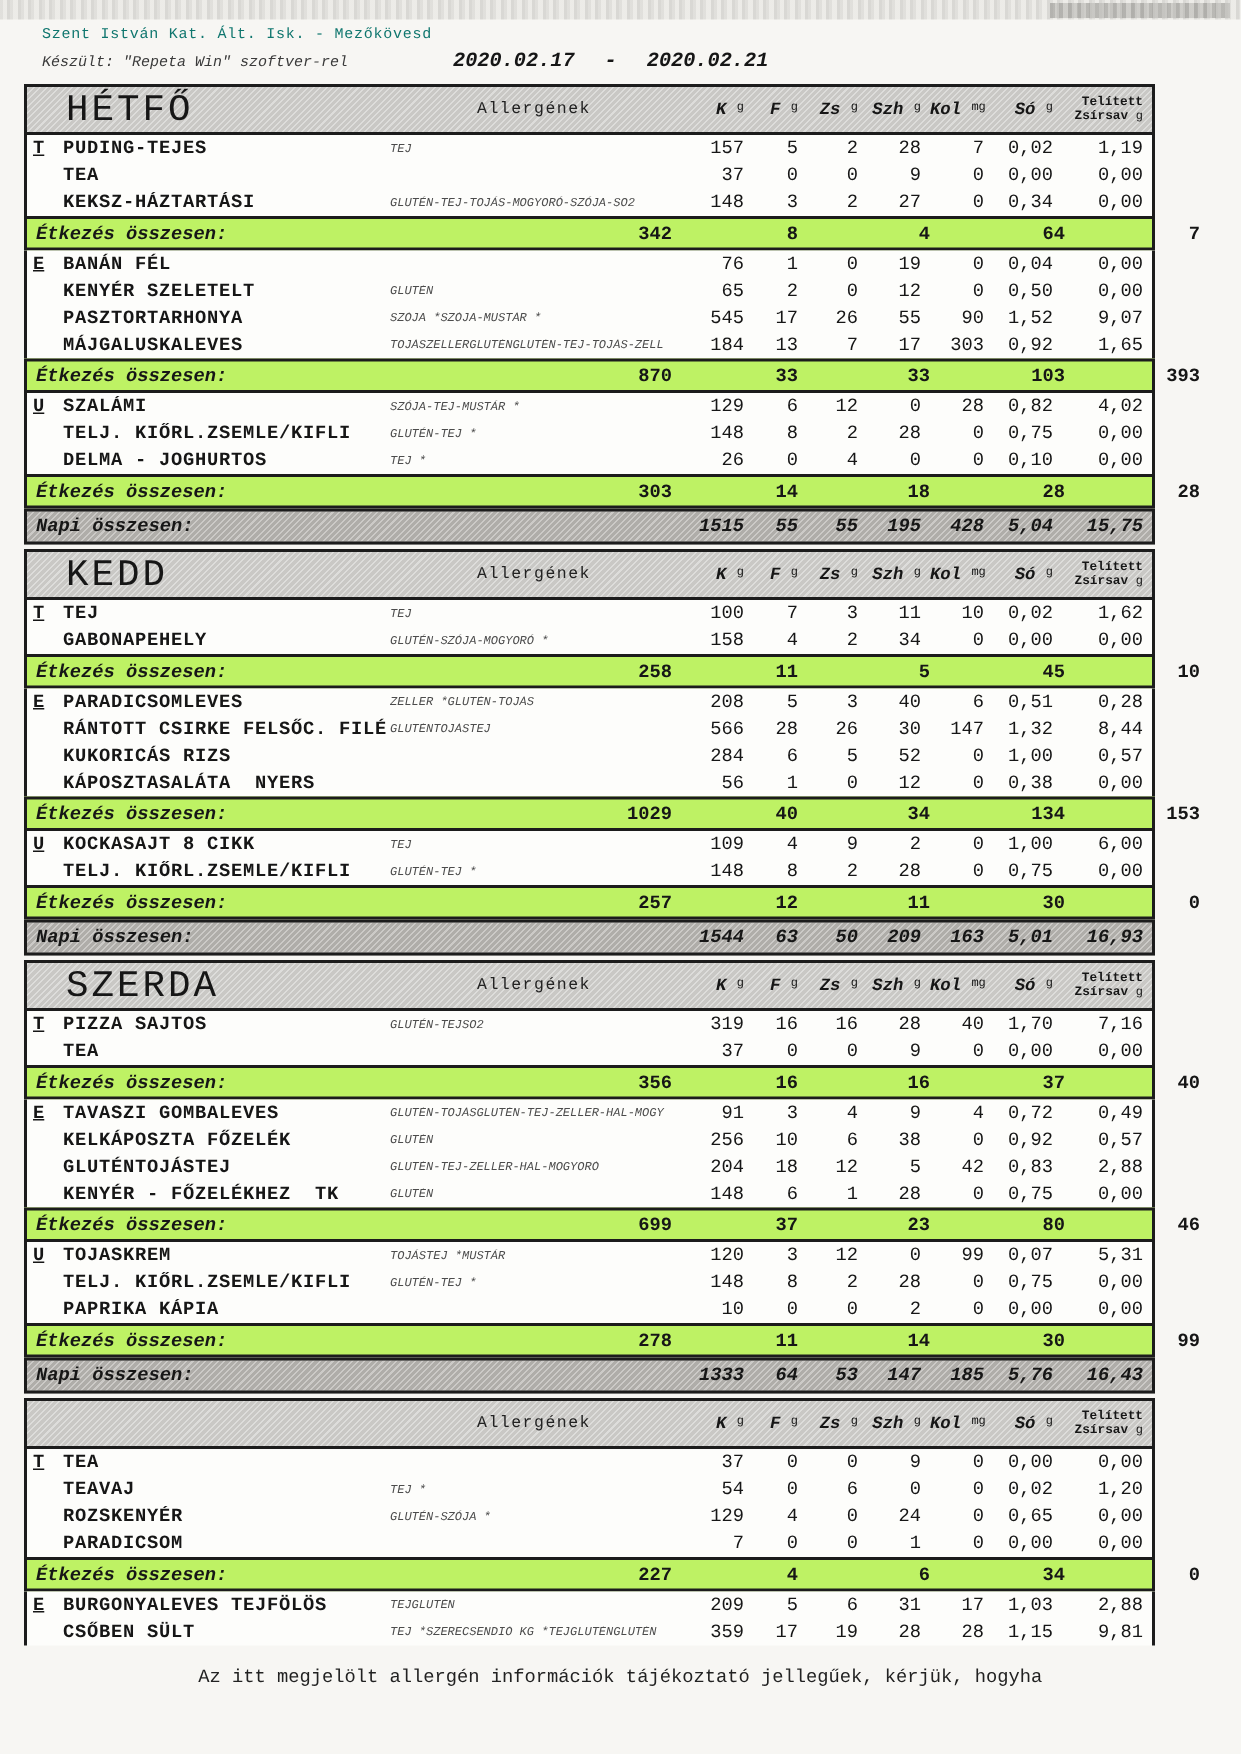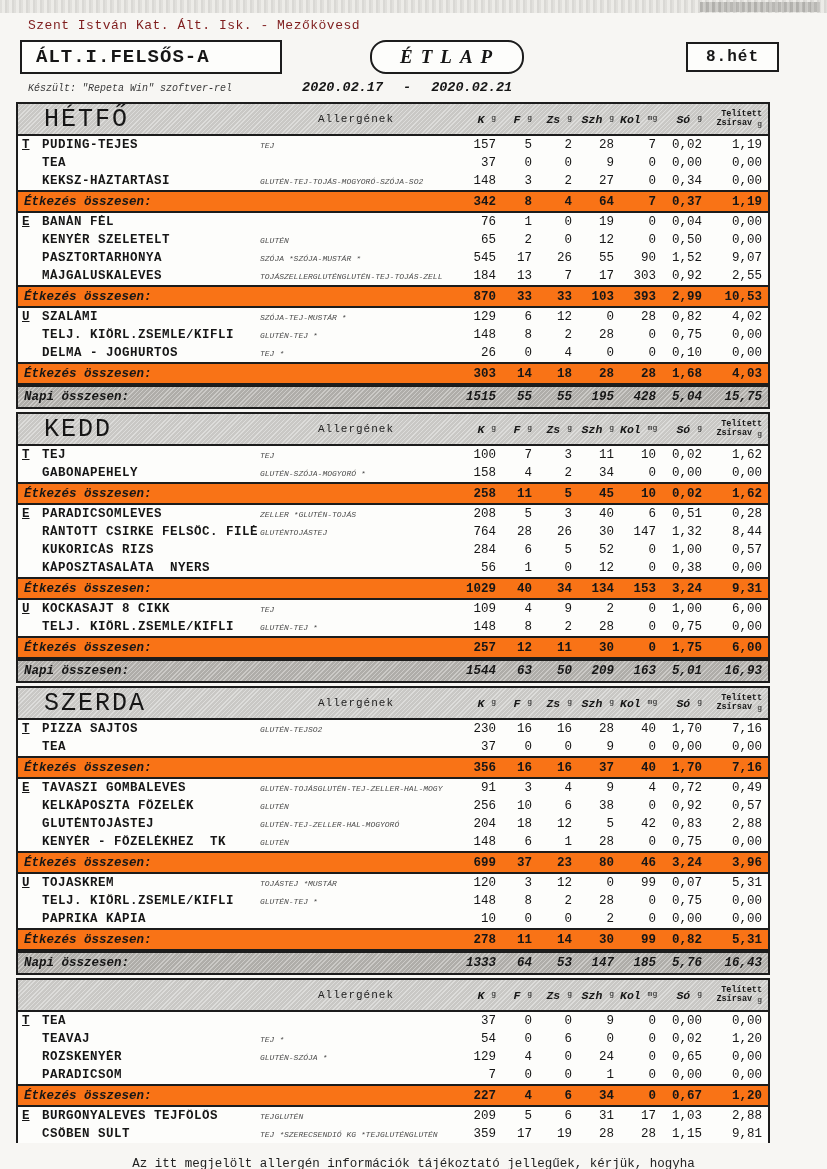--- a/index.html
+++ b/index.html
@@ -17,21 +17,21 @@
     background:repeating-linear-gradient(90deg,#d9d8d4 0 2px,#e9e8e4 2px 5px,#cfceca 5px 7px);
     opacity:.75;
   }
   .scan-smudge{
     position:absolute;top:2px;left:700px;width:120px;height:10px;
     background:repeating-linear-gradient(90deg,#8f8e8a 0 3px,#b5b4b0 3px 6px);
     opacity:.55;
   }
   
   .hdr{position:relative;padding:18px 20px 0 20px;}
-  .school{font-size:13px;letter-spacing:.5px;color:#7f1d1d;margin-left:8px;}
+  .school{font-size:10px;letter-spacing:.5px;color:#0f766e;margin-left:8px;}
   .hdr-boxes{display:flex;align-items:center;margin-top:6px;height:36px;}
   .class-box{
     border:2px solid #1c1c1c;background:#fdfdfb;
     font-size:19px;font-weight:bold;letter-spacing:1px;
     padding:4px 14px;min-width:230px;
   }
   .etlap-box{
     border:2px solid #1c1c1c;border-radius:16px;background:#fdfdfb;
     font-family:"Liberation Serif","DejaVu Serif",serif;
     font-style:italic;font-weight:bold;font-size:19px;letter-spacing:8px;
@@ -68,22 +68,23 @@
   .nut-head{text-align:right;padding-right:6px;font-size:11.5px;font-weight:bold;font-style:italic;white-space:nowrap;}
   .nut-head .unit{font-size:8px;font-weight:normal;font-style:normal;vertical-align:top;}
   .nut-head.twoline{font-size:8.5px;line-height:9px;font-style:normal;}
   .rows{border-left:2px solid #1c1c1c;border-right:2px solid #1c1c1c;background:#fdfdfb;}
   .row-item{height:18px;}
   .cell-marker{font-size:12.5px;font-weight:bold;text-decoration:underline;padding-left:4px;}
   .cell-name{font-size:12.5px;font-weight:bold;letter-spacing:.5px;white-space:pre;overflow:hidden;}
   .cell-allerg{font-size:8px;font-style:italic;color:#4c4c4c;white-space:nowrap;overflow:hidden;}
   .cell-val{font-size:12.5px;text-align:right;padding-right:6px;white-space:nowrap;}
   .row-total{
-    height:19px;background:#f97316;
+    height:19px;background:#bef264;
     border:2px solid #1c1c1c;
+    gap:48px;
   }
   .row-total .lbl{grid-column:1 / span 3;font-size:12.5px;font-weight:bold;font-style:italic;padding-left:6px;}
   .row-total .cell-val{font-weight:bold;}
   .row-daytotal{
     height:20px;
     background:#b8b6b2;
     background-image:repeating-linear-gradient(135deg,rgba(255,255,255,.28) 0 1px,rgba(0,0,0,0.05) 1px 3px);
     border:2px solid #1c1c1c;
   }
   .row-daytotal .lbl{grid-column:1 / span 3;font-size:12.5px;font-weight:bold;font-style:italic;padding-left:6px;}
@@ -93,25 +94,20 @@
   .footer .l1{font-style:normal;}
 </style>
 </head>
 <body>
 
 <div class="scan-strip"></div>
 <div class="scan-smudge"></div>
 
 <div class="hdr">
   <div class="school">Szent István Kat. Ált. Isk. - Mezőkövesd</div>
-  <div class="hdr-boxes">
-    <div class="class-box">ÁLT.I.FELSŐS-A</div>
-    <div class="etlap-box">ÉTLAP</div>
-    <div class="week-box">8.hét</div>
-  </div>
   <div class="hdr-sub">
     <div class="made-with">Készült: "Repeta Win" szoftver-rel</div>
     <div class="dates">
       <span>2020.02.17</span>
       <span>-</span>
       <span>2020.02.21</span>
     </div>
   </div>
 </div>
 
@@ -219,21 +215,21 @@
         <div class="grid row-item">
           <div class="cell-marker"></div>
           <div class="cell-name">MÁJGALUSKALEVES</div>
           <div class="cell-allerg">TOJÁSZELLERGLUTÉNGLUTÉN-TEJ-TOJÁS-ZELL</div>
           <div class="cell-val">184</div>
           <div class="cell-val">13</div>
           <div class="cell-val">7</div>
           <div class="cell-val">17</div>
           <div class="cell-val">303</div>
           <div class="cell-val">0,92</div>
-          <div class="cell-val">2,55</div>
+          <div class="cell-val">1,65</div>
         </div>
       </div>
       <div class="grid row-total">
         <div class="lbl">Étkezés összesen:</div>
         <div class="cell-val">870</div>
         <div class="cell-val">33</div>
         <div class="cell-val">33</div>
         <div class="cell-val">103</div>
         <div class="cell-val">393</div>
         <div class="cell-val">2,99</div>
@@ -359,21 +355,21 @@
           <div class="cell-val">3</div>
           <div class="cell-val">40</div>
           <div class="cell-val">6</div>
           <div class="cell-val">0,51</div>
           <div class="cell-val">0,28</div>
         </div>
         <div class="grid row-item">
           <div class="cell-marker"></div>
           <div class="cell-name">RÁNTOTT CSIRKE FELSŐC. FILÉ</div>
           <div class="cell-allerg">GLUTÉNTOJÁSTEJ</div>
-          <div class="cell-val">764</div>
+          <div class="cell-val">566</div>
           <div class="cell-val">28</div>
           <div class="cell-val">26</div>
           <div class="cell-val">30</div>
           <div class="cell-val">147</div>
           <div class="cell-val">1,32</div>
           <div class="cell-val">8,44</div>
         </div>
         <div class="grid row-item">
           <div class="cell-marker"></div>
           <div class="cell-name">KUKORICÁS RIZS</div>
@@ -469,21 +465,21 @@
         <div class="nut-head twoline">
           <div>Telített</div>
           <div>Zsírsav <span class="unit">g</span></div>
         </div>
       </div>
       <div class="rows">
         <div class="grid row-item">
           <div class="cell-marker">T</div>
           <div class="cell-name">PIZZA SAJTOS</div>
           <div class="cell-allerg">GLUTÉN-TEJSO2</div>
-          <div class="cell-val">230</div>
+          <div class="cell-val">319</div>
           <div class="cell-val">16</div>
           <div class="cell-val">16</div>
           <div class="cell-val">28</div>
           <div class="cell-val">40</div>
           <div class="cell-val">1,70</div>
           <div class="cell-val">7,16</div>
         </div>
         <div class="grid row-item">
           <div class="cell-marker"></div>
           <div class="cell-name">TEA</div>

